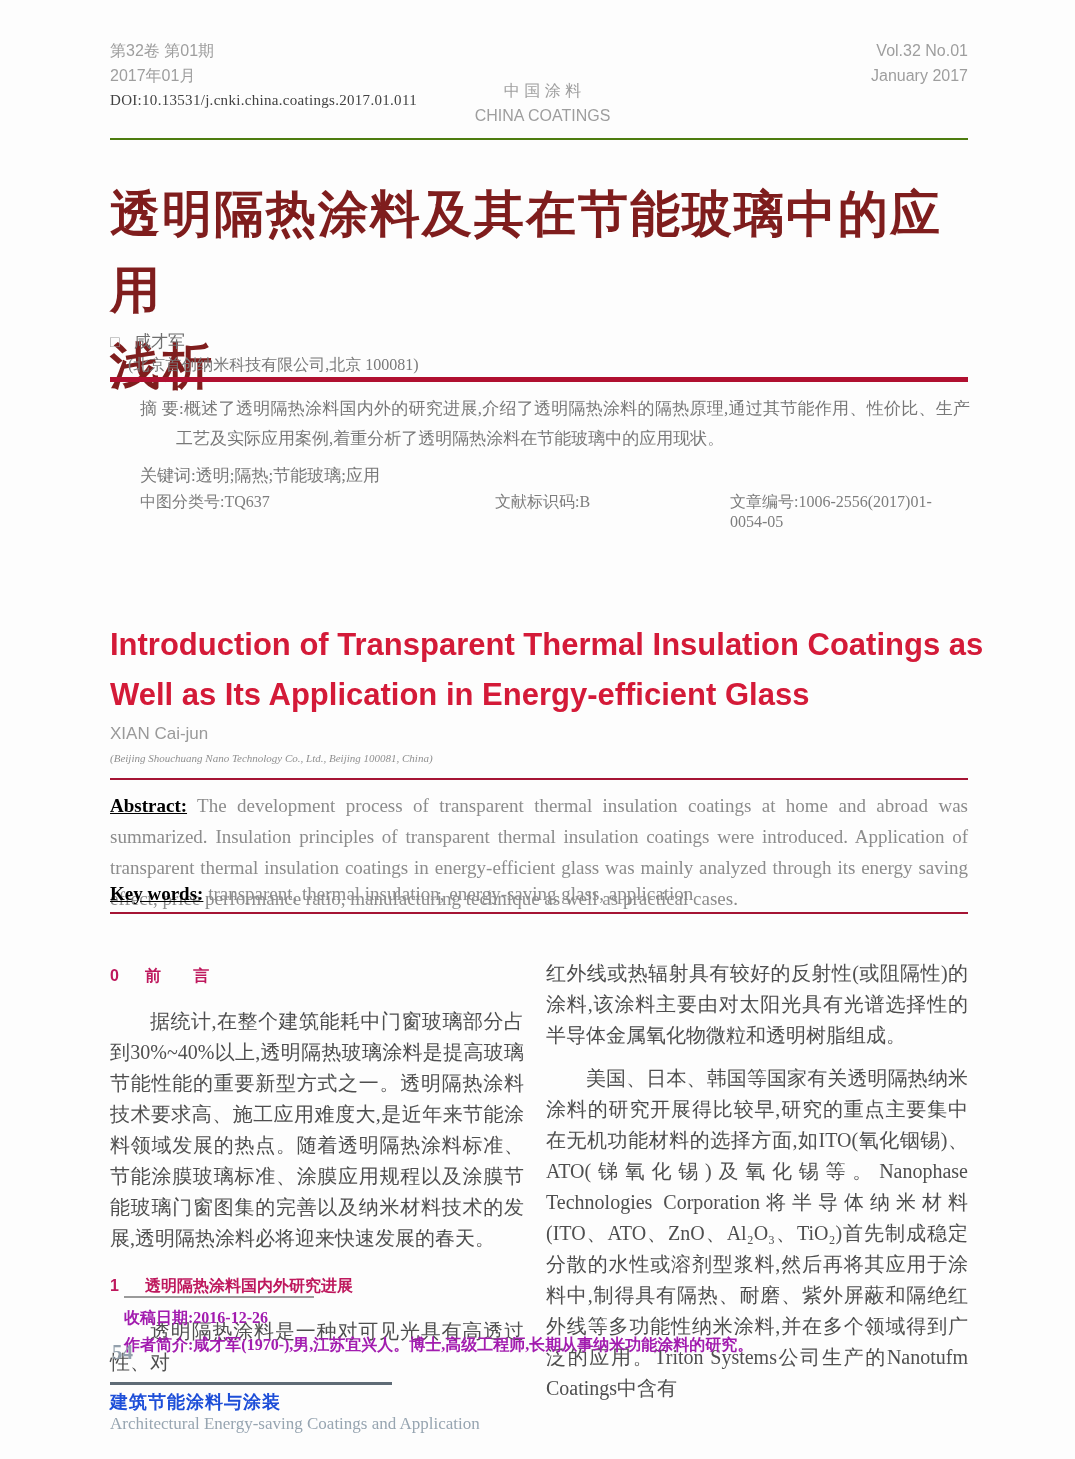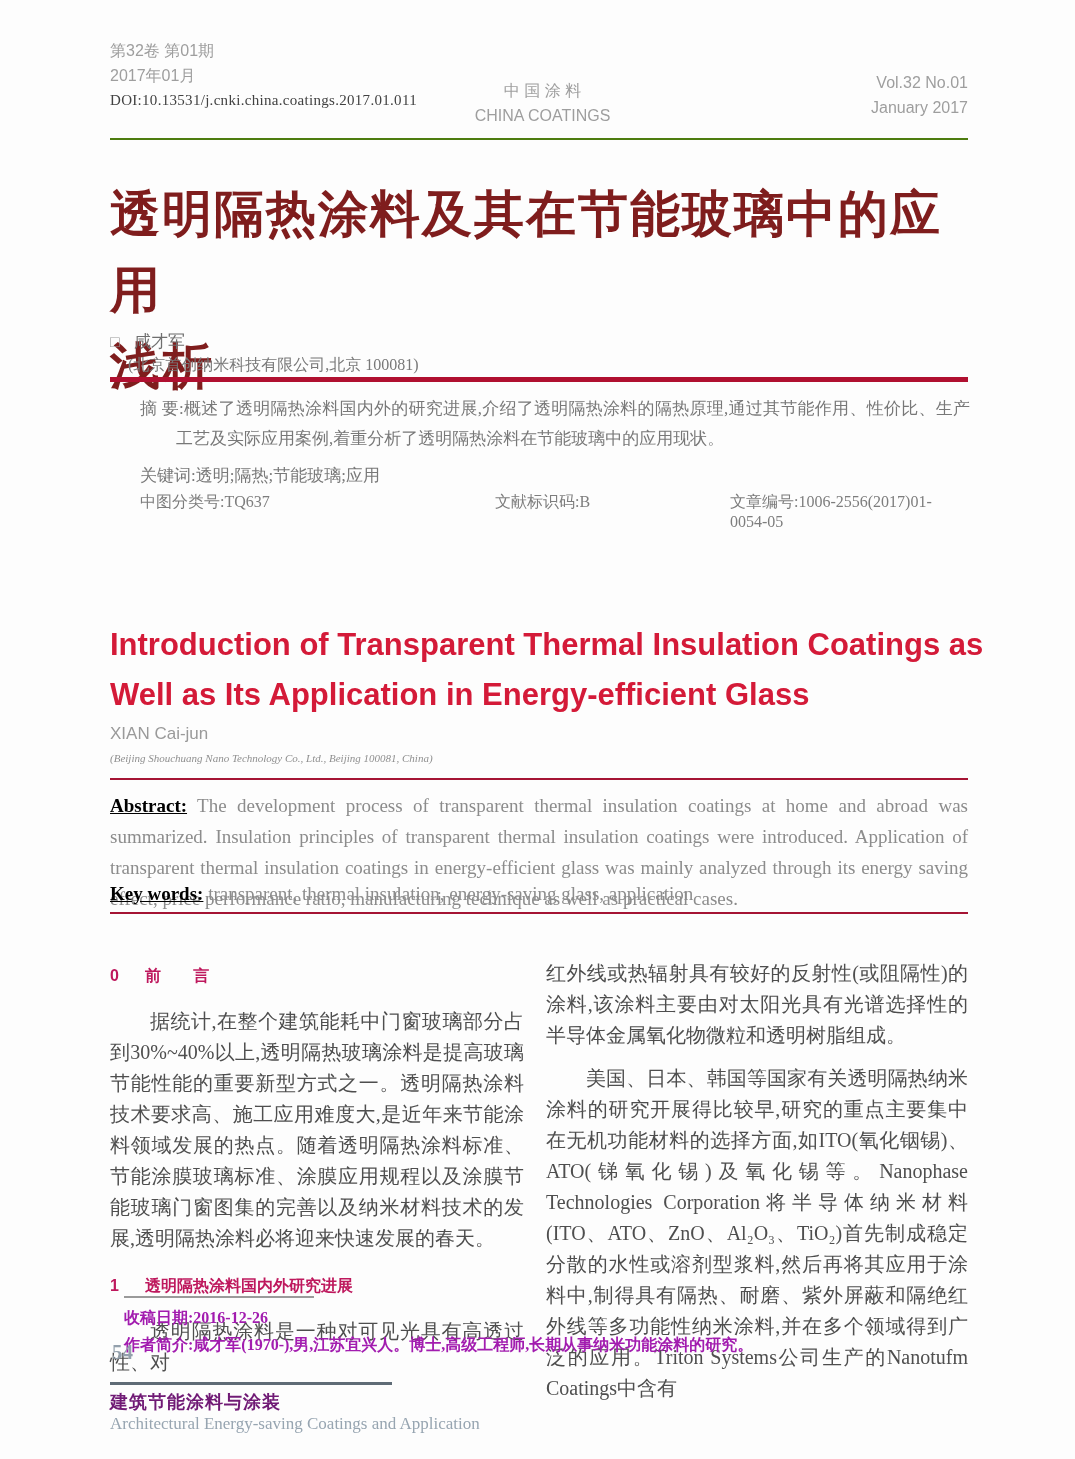--- a/index.html
+++ b/index.html
@@ -12,21 +12,21 @@
   }
   
   .jheader {
     position:absolute; left:110px; top:38px; width:858px;
     display:flex; justify-content:space-between;
     padding-bottom:10px; border-bottom:2px solid #4d7c0f;
     font-family:"Liberation Sans","DejaVu Sans",sans-serif;
     font-size:16px; line-height:25px; color:#9e9e9e;
   }
   .jheader .c { text-align:center;margin-top:40px; }
-  .jheader .r { text-align:right;margin-top:32px; }
+  .jheader .r { text-align:right; }
   .doi {
     position:absolute; left:110px; top:92px;
     font-size:15px; color:#424242; letter-spacing:0.3px;
   }
   
   .title-cn {
     position:absolute; left:110px; top:176px; width:880px;
     font-family:"Liberation Sans","DejaVu Sans",sans-serif;
     font-weight:bold; font-size:50px; line-height:76px;
     color:#7f1d1d; letter-spacing:2px;
@@ -109,21 +109,21 @@
   .footnote .divider { width:190px; height:2px; background:#9a9a9a; margin-bottom:6px; }
   
   .pagenum {
     position:absolute; left:112px; top:1340px;
     font-size:21px; font-weight:bold; color:#93a0ac;
   }
   .footer-rule { position:absolute; left:110px; top:1382px; width:282px; height:3px; background:#5f6b76; }
   .footer-cn {
     position:absolute; left:110px; top:1390px;
     font-family:"Liberation Sans","DejaVu Sans",sans-serif;
-    font-weight:bold; font-size:18px; color:#701a75; letter-spacing:1px;
+    font-weight:bold; font-size:18px; color:#1d4ed8; letter-spacing:1px;
   }
   .footer-en {
     position:absolute; left:110px; top:1414px;
     font-size:17px; color:#97a5b1;
   }
 </style>
 </head>
 <body>
 
 <div class="page">

